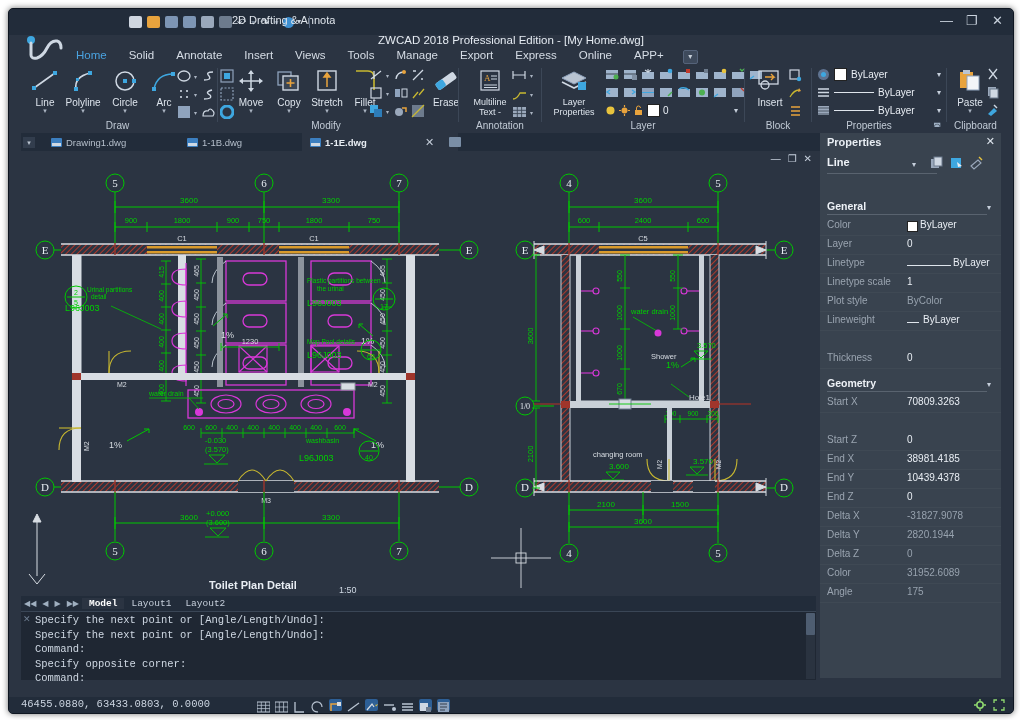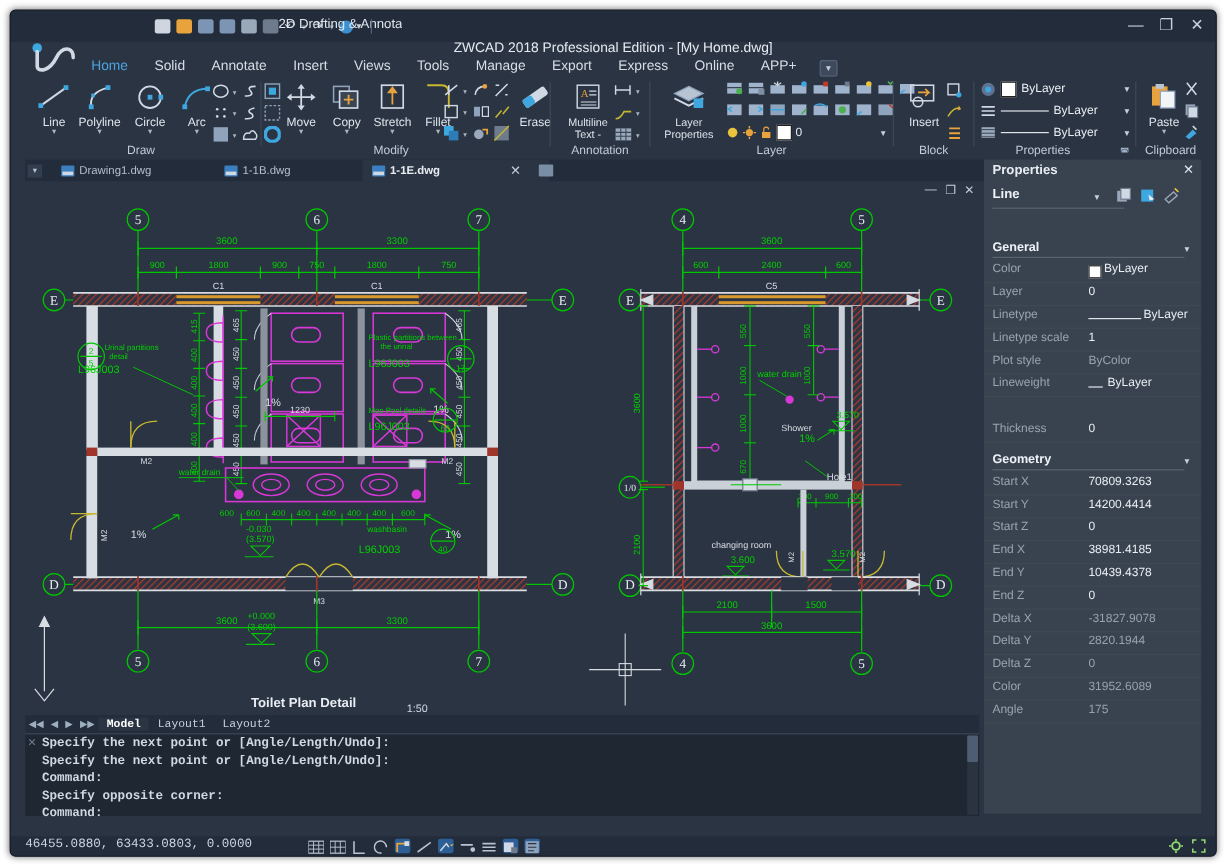--- a/index.html
+++ b/index.html
@@ -70,21 +70,21 @@
 
   
   #ltabs{position:absolute;left:12px;top:587px;width:795px;height:15px;background:#222c3a;display:flex;align-items:center;}
   .navbtn{color:#9fafc0;font-size:8px;padding:0 3px;cursor:default;}
   .ltab{font-family:"Liberation Mono",monospace;font-size:9.5px;color:#c6cfdb;padding:0 7px;cursor:default;}
   .ltab.active{color:#ffffff;font-weight:bold;background:#2b3442;font-family:Liberation Mono, monospace;}
 
   
   #cmdwrap{position:absolute;left:12px;top:602px;width:795px;height:68px;background:#1f2733;border-top:1px solid #3a4656;}
   #cmdclose{position:absolute;left:2px;top:2px;color:#6e7d90;font-size:9px;}
-  #cmdlines{position:absolute;left:14px;top:1px;width:770px;font-family:"Liberation Mono",monospace;font-size:10.5px;color:#cfd8e3;line-height:14.5px;font-weight:bold;}
+  #cmdlines{position:absolute;left:14px;top:1px;width:770px;font-family:"Liberation Mono",monospace;font-size:10.5px;color:#cfd8e3;line-height:14.5px;}
   #cmdscroll{position:absolute;right:1px;top:1px;width:9px;height:66px;background:#2a3340;}
   #cmdthumb{position:absolute;right:1px;top:1px;width:9px;height:22px;background:#4e5d71;border-radius:1px;}
 
   
   #status{position:absolute;left:0;bottom:0;width:1004px;height:16px;background:#222c3a;}
   #coords{position:absolute;left:12px;top:1px;font-family:"Liberation Mono",monospace;font-size:10.5px;color:#cbd4e0;}
   #stoggles{position:absolute;left:248px;top:2px;display:flex;gap:5px;align-items:center;}
   .sbtn{width:13px;height:12px;position:relative;cursor:default;}
   .sbtn.on{background:#2d5f96;border-radius:2px;}
   #sright{position:absolute;right:8px;top:2px;display:flex;gap:7px;align-items:center;}
@@ -1269,24 +1269,20 @@
 
     <div class="secthdr" style="top:243px">
       <div class="stxt">Geometry</div>
       <div class="scar">▾</div>
       <div class="sline"></div>
     </div>
     <div class="prow" style="top:260px">
       <span class="pk">Start X</span>
       <span class="pv">70809.3263</span>
     </div>
-    <div class="prow" style="top:279px">
-      <span class="pk">Start Y</span>
-      <span class="pv">14200.4414</span>
-    </div>
     <div class="prow" style="top:298px">
       <span class="pk">Start Z</span>
       <span class="pv">0</span>
     </div>
     <div class="prow" style="top:317px">
       <span class="pk">End X</span>
       <span class="pv">38981.4185</span>
     </div>
     <div class="prow" style="top:336px">
       <span class="pk">End Y</span>

